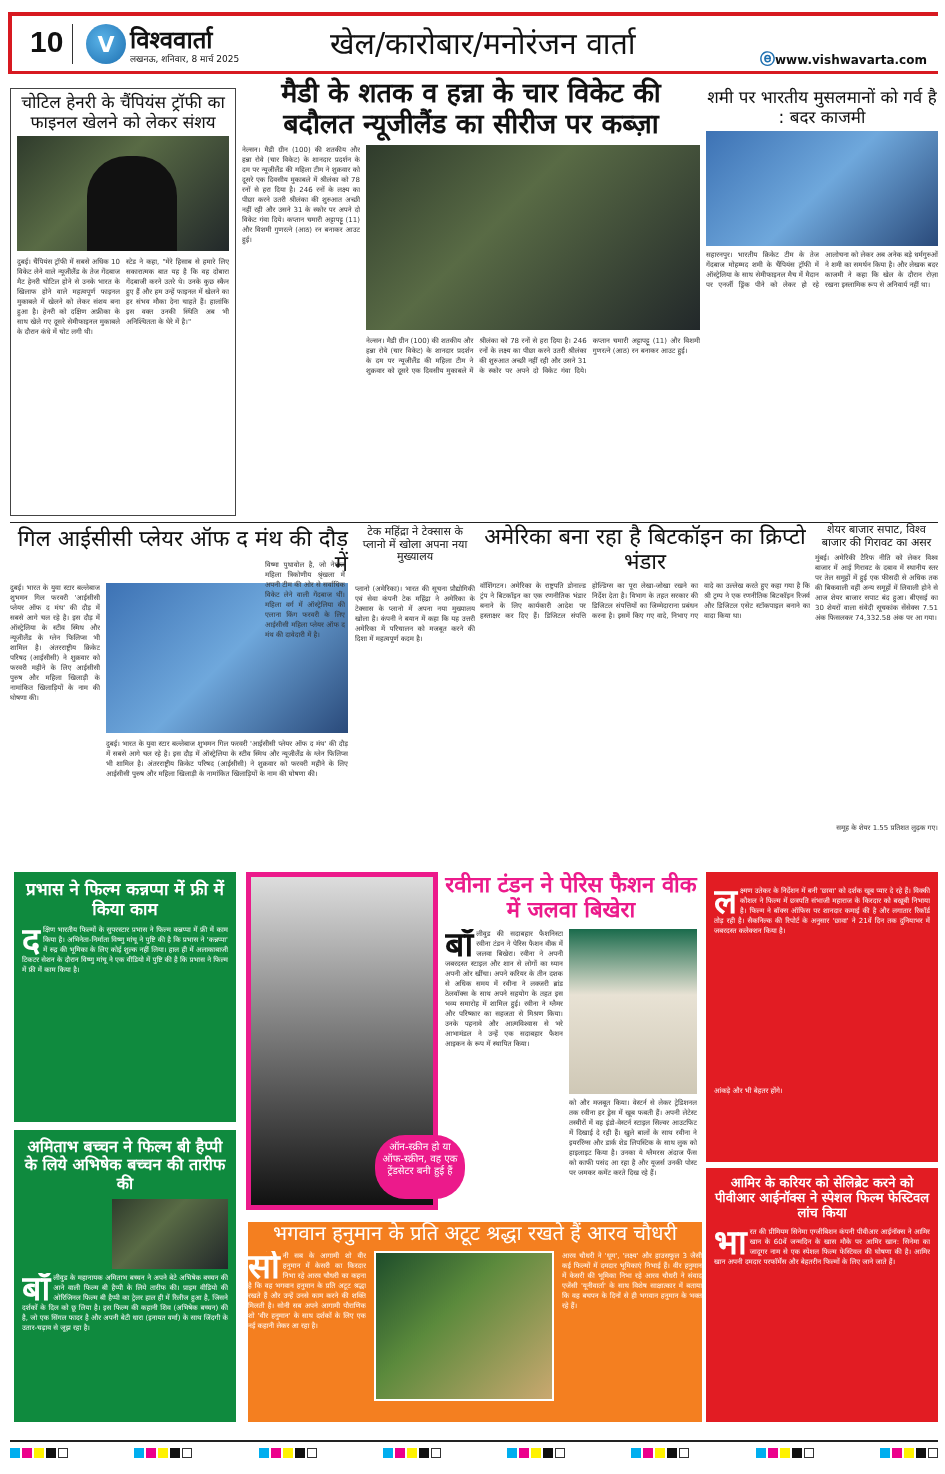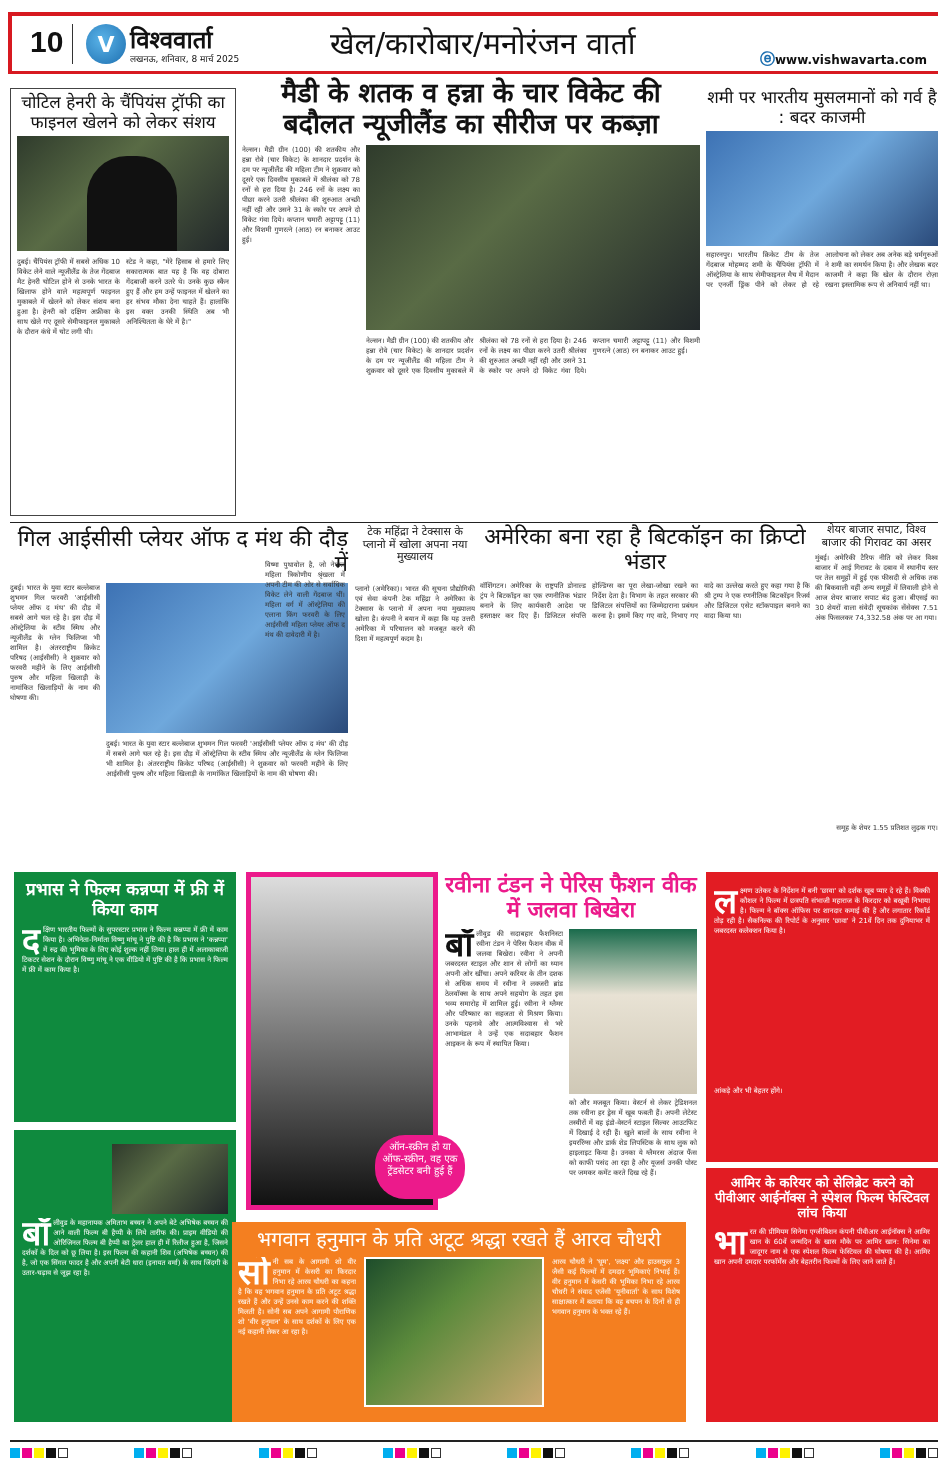--- a/index.html
+++ b/index.html
@@ -99,20 +99,21 @@
   <div class="txt" style="height:270px;margin-top:4px">मुंबई। अमेरिकी टैरिफ नीति को लेकर विश्व बाजार में आई गिरावट के दबाव में स्थानीय स्तर पर तेल समूहों में हुई एक फीसदी से अधिक तक की बिकवाली वहीं अन्य समूहों में लिवाली होने से आज शेयर बाजार सपाट बंद हुआ। बीएसई का 30 शेयरों वाला संवेदी सूचकांक सेंसेक्स 7.51 अंक फिसलकर 74,332.58 अंक पर आ गया।</div>
   <div class="txt" style="text-align:right">समूह के शेयर 1.55 प्रतिशत लुढ़क गए।</div>
 </div>
 
 <div class="abs green" style="left:14px;top:872px;width:222px;height:250px;padding:8px">
   <div class="head" style="font-size:17px;color:#fff">प्रभास ने फिल्म कन्नप्पा में फ्री में किया काम</div>
   <div class="txt" style="color:#fff;height:180px;margin-top:6px"><span class="dropcap">द</span><span>क्षिण भारतीय फिल्मों के सुपरस्टार प्रभास ने फिल्म कन्नप्पा में फ्री में काम किया है। अभिनेता-निर्माता विष्णु मांचू ने पुष्टि की है कि प्रभास ने 'कन्नप्पा' में रुद्र की भूमिका के लिए कोई शुल्क नहीं लिया। हाल ही में अलाकाबाजी टिकटर सेशन के दौरान विष्णु मांचू ने एक वीडियो में पुष्टि की है कि प्रभास ने फिल्म में फ्री में काम किया है।</span></div>
 </div>
 
 <div class="abs green" style="left:14px;top:1130px;width:222px;height:292px;padding:8px">
+  <div class="head" style="font-size:16px;color:#fff">अमिताभ बच्चन ने फिल्म बी हैप्पी के लिये अभिषेक बच्चन की तारीफ की</div>
   <div class="photo" style="height:70px;margin:6px 0 0 90px"></div>
   <div class="txt" style="color:#fff;height:160px;margin-top:4px"><span class="dropcap">बॉ</span><span>लीवुड के महानायक अमिताभ बच्चन ने अपने बेटे अभिषेक बच्चन की आने वाली फिल्म बी हैप्पी के लिये तारीफ की। प्राइम वीडियो की ओरिजिनल फिल्म बी हैप्पी का ट्रेलर हाल ही में रिलीज हुआ है, जिसने दर्शकों के दिल को छू लिया है। इस फिल्म की कहानी शिव (अभिषेक बच्चन) की है, जो एक सिंगल फादर है और अपनी बेटी धारा (इनायत वर्मा) के साथ जिंदगी के उतार-चढ़ाव से जूझ रहा है।</span></div>
 </div>
 
 <div class="abs pink" style="left:246px;top:872px;width:192px;height:338px;background:linear-gradient(180deg,#ddd,#8a8a8a 40%,#111)"></div>
 <div class="abs" style="left:375px;top:1135px;width:90px;height:64px;background:#ec1a8b;border-radius:30px;color:#fff;font-size:10px;text-align:center;padding:6px;line-height:12px">ऑन-स्क्रीन हो या ऑफ-स्क्रीन, वह एक ट्रेंडसेटर बनी हुई हैं</div>
 <div class="abs" style="left:445px;top:872px;width:252px">
   <div class="head" style="font-size:22px;color:#ec1a8b">रवीना टंडन ने पेरिस फैशन वीक में जलवा बिखेरा</div>
   <div style="display:flex;gap:6px;margin-top:6px">
     <div class="txt" style="width:118px;height:260px"><span class="dropcap" style="color:#111">बॉ</span><span>लीवुड की सदाबहार फैशनिस्टा रवीना टंडन ने पेरिस फैशन वीक में जलवा बिखेरा। रवीना ने अपनी जबरदस्त स्टाइल और शान से लोगों का ध्यान अपनी ओर खींचा। अपने करियर के तीन दशक से अधिक समय में रवीना ने लक्जरी ब्रांड ठेलवॉक्स के साथ अपने सहयोग के तहत इस भव्य समारोह में शामिल हुई। रवीना ने ग्लैमर और परिष्कार का सहजता से मिश्रण किया। उनके पहनावे और आत्मविश्वास से भरे आभामंडल ने उन्हें एक सदाबहार फैशन आइकन के रूप में स्थापित किया।</span></div>
@@ -126,21 +127,21 @@
 <div class="abs red" style="left:706px;top:872px;width:232px;height:290px;padding:8px">
   <div class="txt" style="color:#fff;height:200px;margin-top:6px"><span class="dropcap">ल</span><span>क्ष्मण उतेकर के निर्देशन में बनी 'छावा' को दर्शक खूब प्यार दे रहे हैं। विक्की कौशल ने फिल्म में छत्रपति संभाजी महाराज के किरदार को बखूबी निभाया है। फिल्म ने बॉक्स ऑफिस पर शानदार कमाई की है और लगातार रिकॉर्ड तोड़ रही है। सैकनिल्क की रिपोर्ट के अनुसार 'छावा' ने 21वें दिन तक दुनियाभर में जबरदस्त कलेक्शन किया है।</span></div>
   <div class="txt" style="color:#fff">आंकड़े और भी बेहतर होंगे।</div>
 </div>
 
 <div class="abs red" style="left:706px;top:1168px;width:232px;height:254px;padding:8px">
   <div class="head" style="font-size:13px;color:#fff">आमिर के करियर को सेलिब्रेट करने को पीवीआर आईनॉक्स ने स्पेशल फिल्म फेस्टिवल लांच किया</div>
   <div class="txt" style="color:#fff;height:180px;margin-top:6px"><span class="dropcap">भा</span><span>रत की प्रीमियम सिनेमा एग्जीबिशन कंपनी पीवीआर आईनॉक्स ने आमिर खान के 60वें जन्मदिन के खास मौके पर आमिर खान: सिनेमा का जादूगर नाम से एक स्पेशल फिल्म फेस्टिवल की घोषणा की है। आमिर खान अपनी दमदार परफॉर्मेंस और बेहतरीन फिल्मों के लिए जाने जाते हैं।</span></div>
 </div>
 
-<div class="abs orange" style="left:232px;top:1222px;width:454px;height:200px;padding:6px">
+<div class="abs orange" style="left:248px;top:1222px;width:454px;height:200px;">
   <div class="head" style="font-size:20px;color:#fff;font-weight:normal">भगवान हनुमान के प्रति अटूट श्रद्धा रखते हैं आरव चौधरी</div>
   <div style="display:flex;gap:8px;margin-top:6px">
     <div class="txt" style="color:#fff;width:118px;height:150px"><span class="dropcap">सो</span><span>नी सब के आगामी शो वीर हनुमान में केसरी का किरदार निभा रहे आरव चौधरी का कहना है कि वह भगवान हनुमान के प्रति अटूट श्रद्धा रखते हैं और उन्हें उनसे काम करने की शक्ति मिलती है। सोनी सब अपने आगामी पौराणिक शो 'वीर हनुमान' के साथ दर्शकों के लिए एक नई कहानी लेकर आ रहा है।</span></div>
     <div style="width:180px;height:150px;background:linear-gradient(135deg,#1e4d2b,#5b8a3c 40%,#caa870);border:2px solid #fff"></div>
     <div class="txt" style="color:#fff;flex:1;height:150px">आरव चौधरी ने 'धूम', 'लक्ष्य' और हाउसफुल 3 जैसी कई फिल्मों में दमदार भूमिकाएं निभाई हैं। वीर हनुमान में केसरी की भूमिका निभा रहे आरव चौधरी ने संवाद एजेंसी 'यूनीवार्ता' के साथ विशेष साक्षात्कार में बताया कि वह बचपन के दिनों से ही भगवान हनुमान के भक्त रहे हैं।</div>
   </div>
 </div>
 
 <div class="abs rule" style="left:10px;top:1440px;width:928px;height:2px"></div>
 <div class="abs" style="left:10px;top:1448px;width:928px;display:flex;justify-content:space-between">

